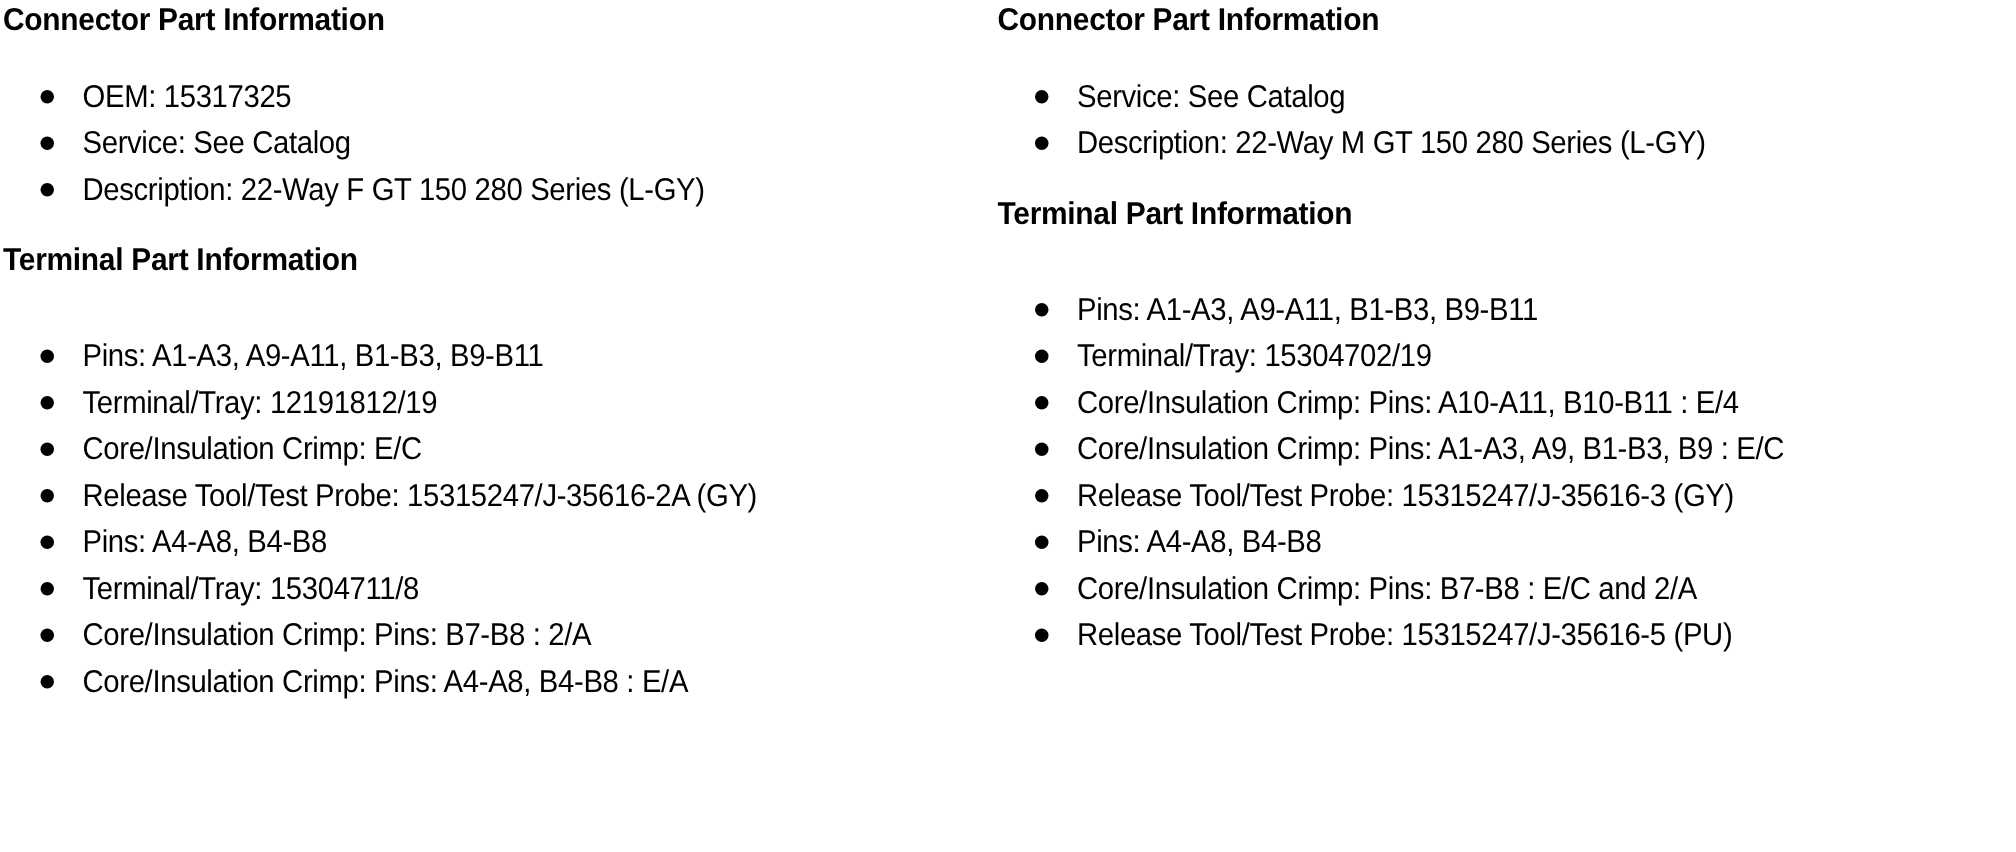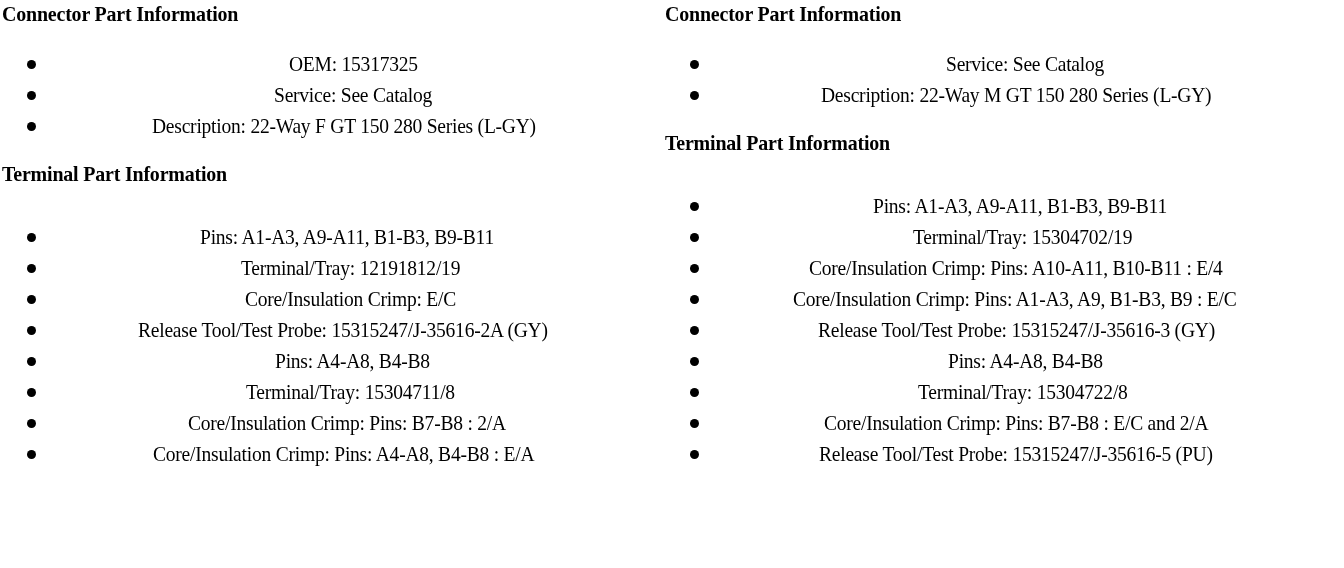--- a/index.html
+++ b/index.html
@@ -12,21 +12,20 @@
     height: 568px;
     overflow: hidden;
     font-family: "Liberation Sans", "DejaVu Sans", sans-serif;
     color: #000000;
     -webkit-font-smoothing: none;
   }
   .page {
     position: relative;
     width: 1344px;
     height: 568px;
-    font-family: Liberation Serif, serif;
   }
   .column {
     position: absolute;
     top: 0;
   }
   .column-left  { left: 2px;   width: 660px; }
   .column-right { left: 665px; width: 679px; }
 
   .section { position: relative; }
 
@@ -46,21 +45,20 @@
     padding: 0;
   }
   .bullet-item {
     position: relative;
     padding-left: 53px;
     font-size: 21px;
     line-height: 31px;
     height: 31px;
     letter-spacing: -0.25px;
     white-space: nowrap;
-    text-align: center;
   }
   .bullet-item .bullet-dot {
     position: absolute;
     left: 25px;
     top: 11px;
     width: 9px;
     height: 9px;
     background: #000;
     border-radius: 50%;
   }
@@ -187,24 +185,20 @@
         </li>
       </ul>
 
       <ul class="bullet-group group-gap">
         <li class="bullet-item">
           <span class="bullet-dot"></span>
           <span class="bullet-text">Pins: A4-A8, B4-B8</span>
         </li>
         <li class="bullet-item">
           <span class="bullet-dot"></span>
-          <span class="bullet-text">Terminal/Tray: 15304722/8</span>
-        </li>
-        <li class="bullet-item">
-          <span class="bullet-dot"></span>
           <span class="bullet-text">Core/Insulation Crimp: Pins: B7-B8 : E/C and 2/A</span>
         </li>
         <li class="bullet-item">
           <span class="bullet-dot"></span>
           <span class="bullet-text">Release Tool/Test Probe: 15315247/J-35616-5 (PU)</span>
         </li>
       </ul>
     </div>
   </div>
 

